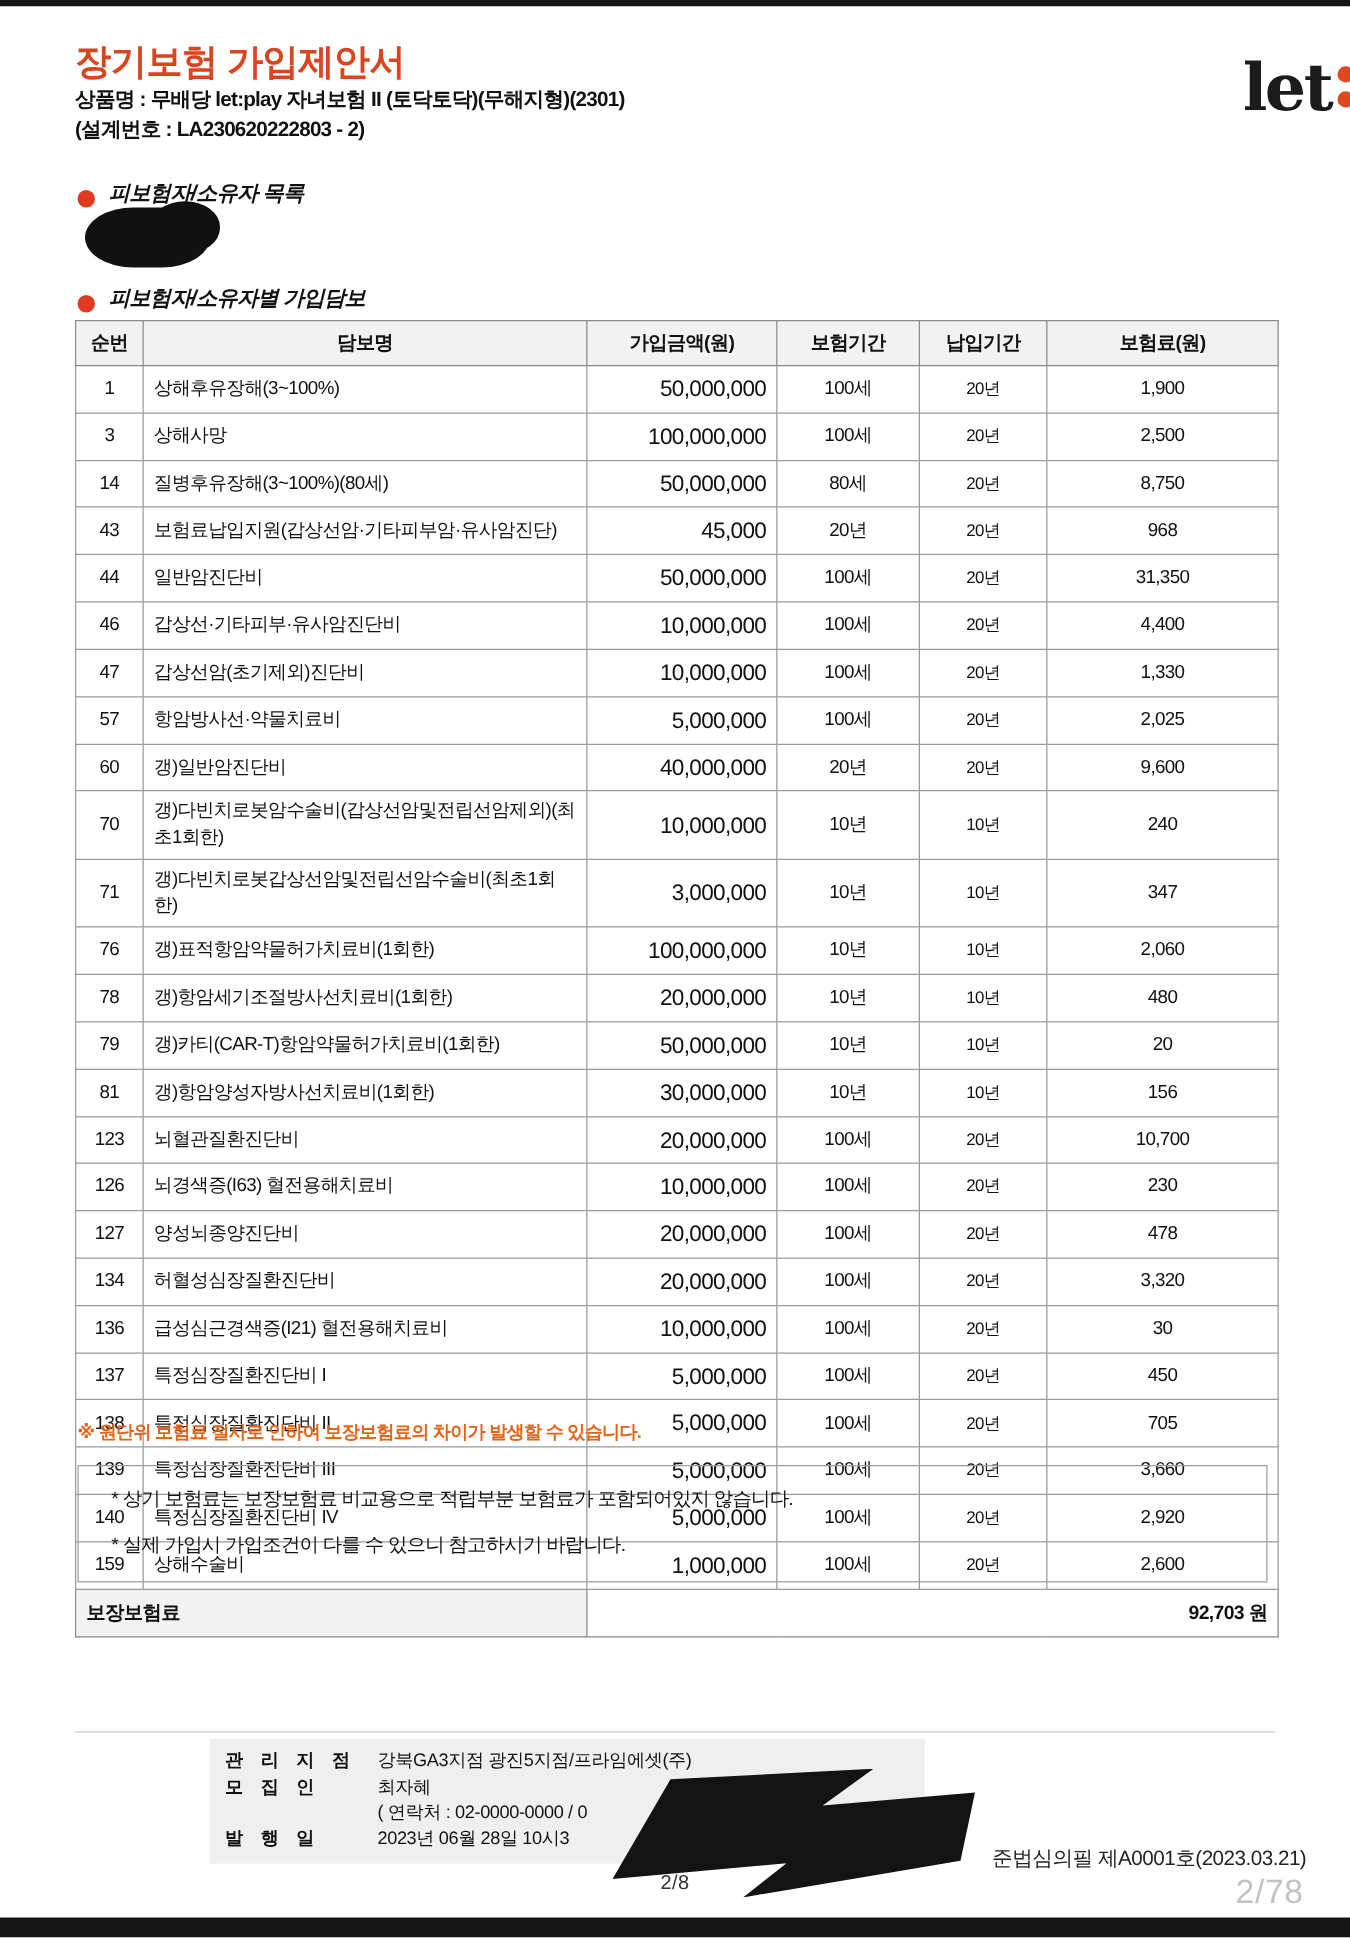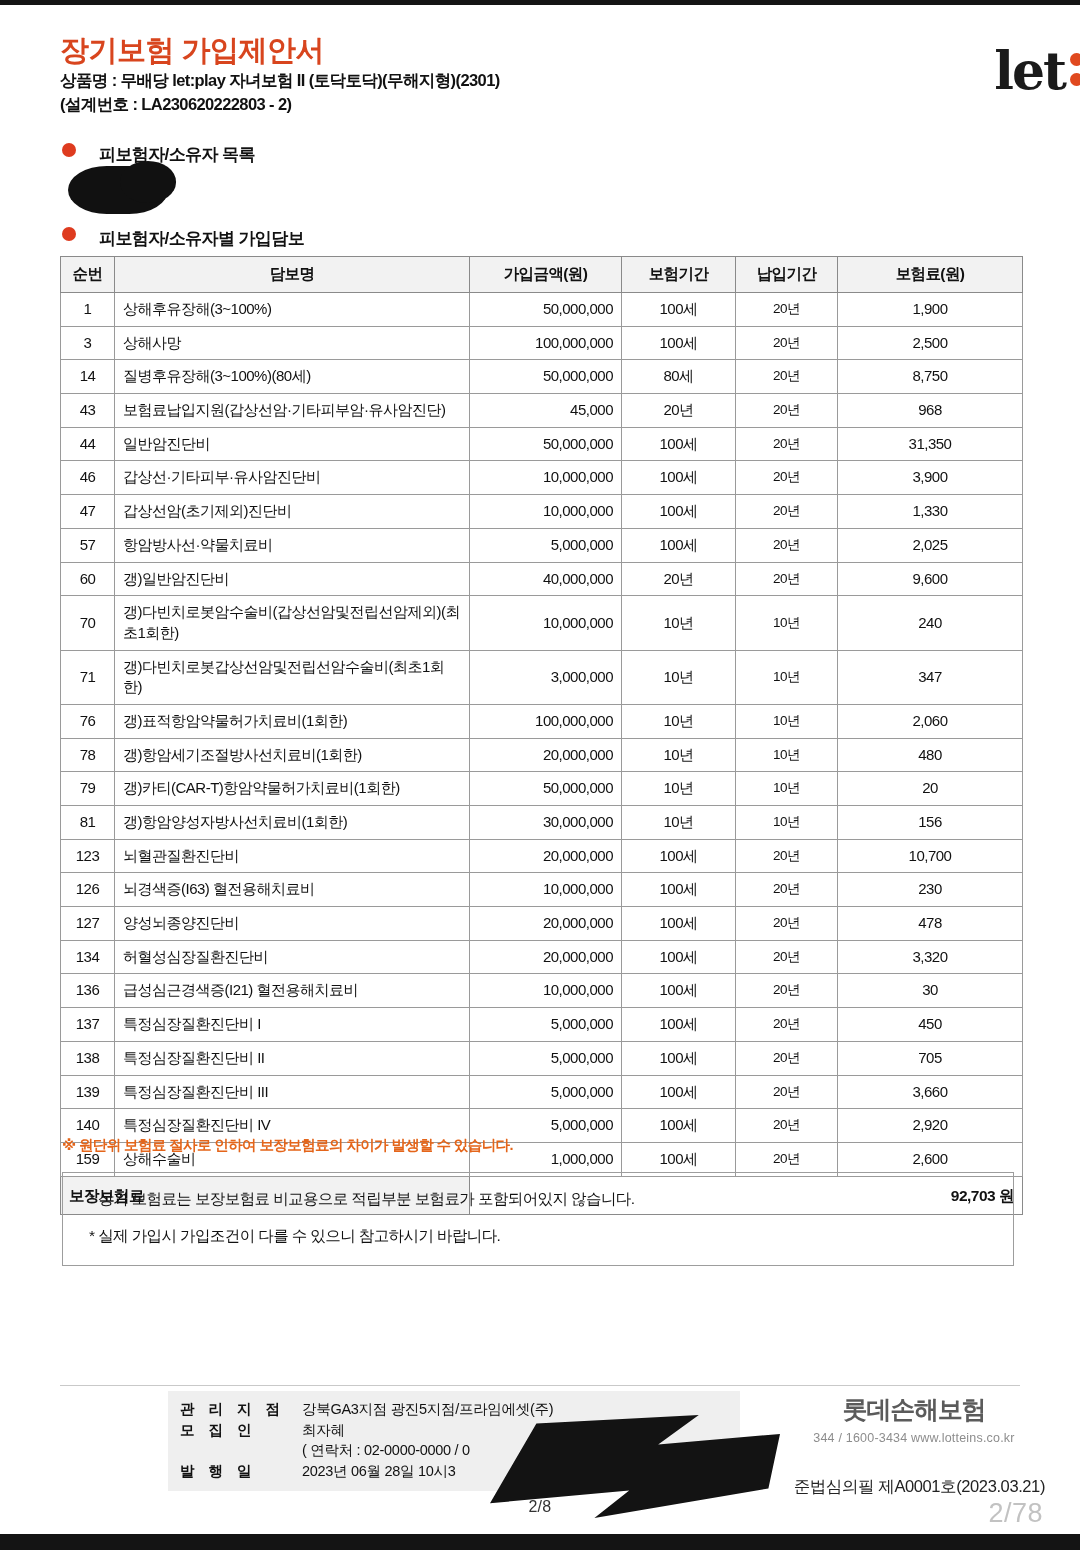--- a/index.html
+++ b/index.html
@@ -89,22 +89,23 @@
     width: 13px;
     height: 13px;
     border-radius: 50%;
     background: #E0491F;
   }
 
   
   .section-head {
     position: absolute;
     display: flex;
-    align-items: flex-start;
-    gap: 23px;
+    align-items: flex-end;
+    gap: 11px;
+    font-style: italic;
   }
   .section-head .dot {
     width: 14px;
     height: 14px;
     border-radius: 50%;
     background: #DE3B1F;
     flex: none;
   }
   .section-head .label {
     font-size: 17px;
@@ -176,21 +177,21 @@
   table.cov td {
     border: 1px solid #9a9a9a;
     padding: 6px 8px;
     letter-spacing: -0.5px;
     color: #111;
     vertical-align: middle;
     line-height: 1.38;
   }
   td.no   { text-align: center; font-size: 15px; }
   td.name { text-align: left; font-size: 15px; }
-  td.amt  { text-align: right; font-size: 15px; }
+  td.amt  { text-align: right; font-size: 18px; }
   td.term { text-align: center; font-size: 15px; }
   td.pay  { text-align: center; font-size: 13.5px; }
   td.prem { text-align: center; font-size: 15px; }
 
   tr.sum td {
     border: 1px solid #8a8a8a;
     padding: 8px;
   }
   td.sum-label {
     background: #F2F2F2;
@@ -439,21 +440,21 @@
             <td class="term">100세</td>
             <td class="pay">20년</td>
             <td class="prem">31,350</td>
           </tr>
           <tr>
             <td class="no">46</td>
             <td class="name">갑상선·기타피부·유사암진단비</td>
             <td class="amt">10,000,000</td>
             <td class="term">100세</td>
             <td class="pay">20년</td>
-            <td class="prem">3,900</td>
+            <td class="prem">4,400</td>
           </tr>
           <tr>
             <td class="no">47</td>
             <td class="name">갑상선암(초기제외)진단비</td>
             <td class="amt">10,000,000</td>
             <td class="term">100세</td>
             <td class="pay">20년</td>
             <td class="prem">1,330</td>
           </tr>
           <tr>
@@ -634,22 +635,18 @@
     <div class="frow">
       <span class="fkey">발  행  일</span>
       <span class="fval">2023년 06월 28일 10시3</span>
     </div>
   </div>
 
   <div class="redact-foot"></div>
 
   <div class="page-mini">2/8</div>
 
-  <div class="company">
-    <div class="cname">롯데손해보험</div>
-    <div class="ccontact">344 / 1600-3434   www.lotteins.co.kr</div>
-  </div>
 
   <div class="compliance">준법심의필 제A0001호(2023.03.21)</div>
   <div class="page-big">2/78</div>
 
   <div class="bottom-bar"></div>
 </div>
 
 </body></html>

